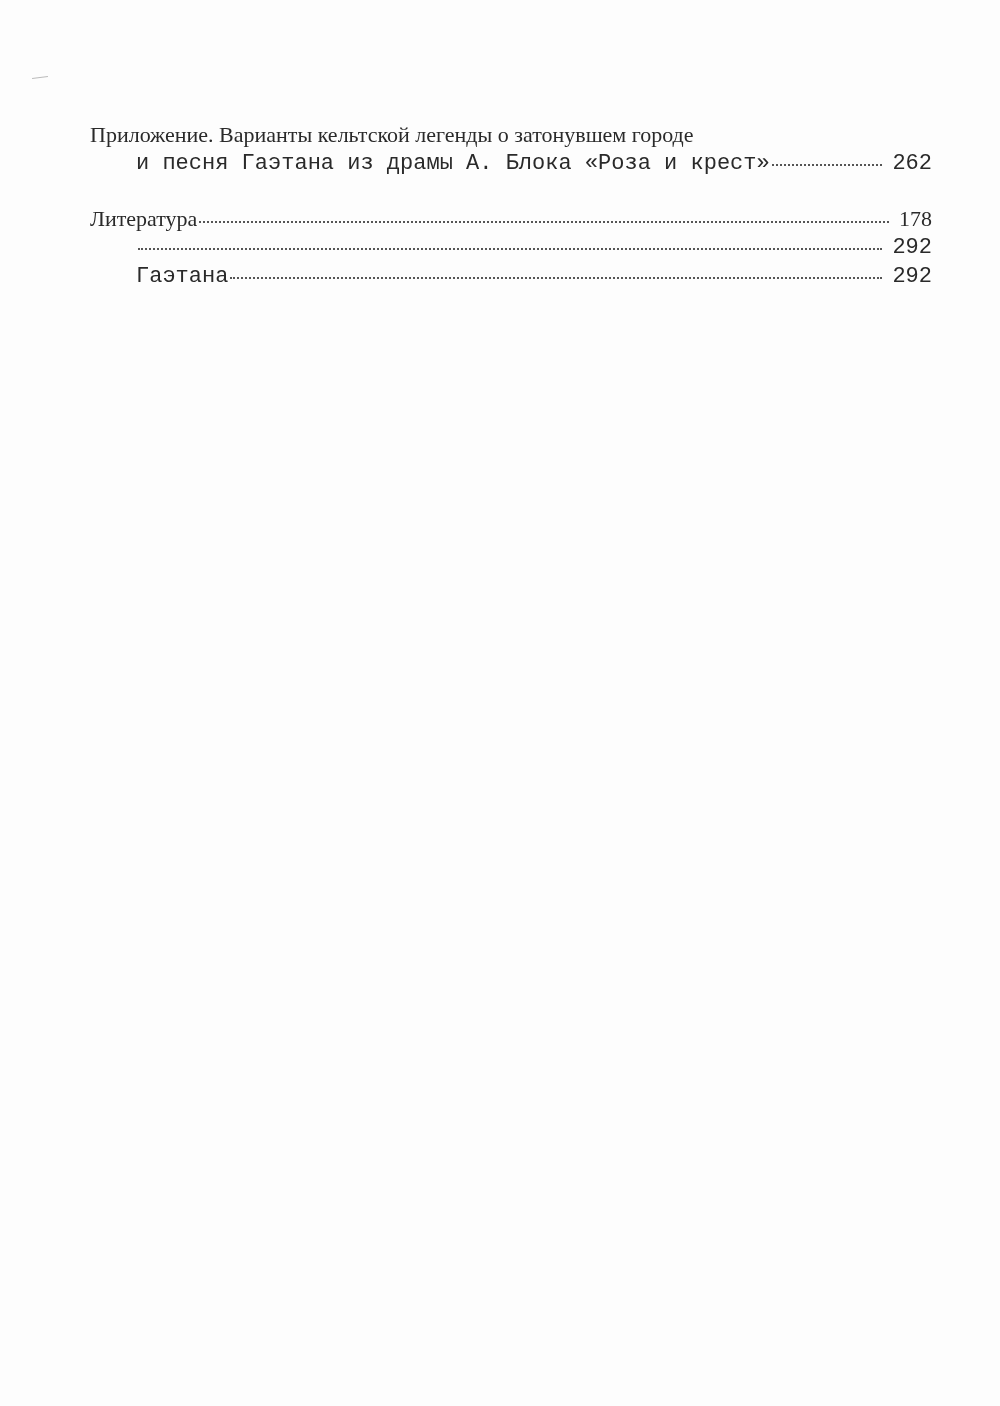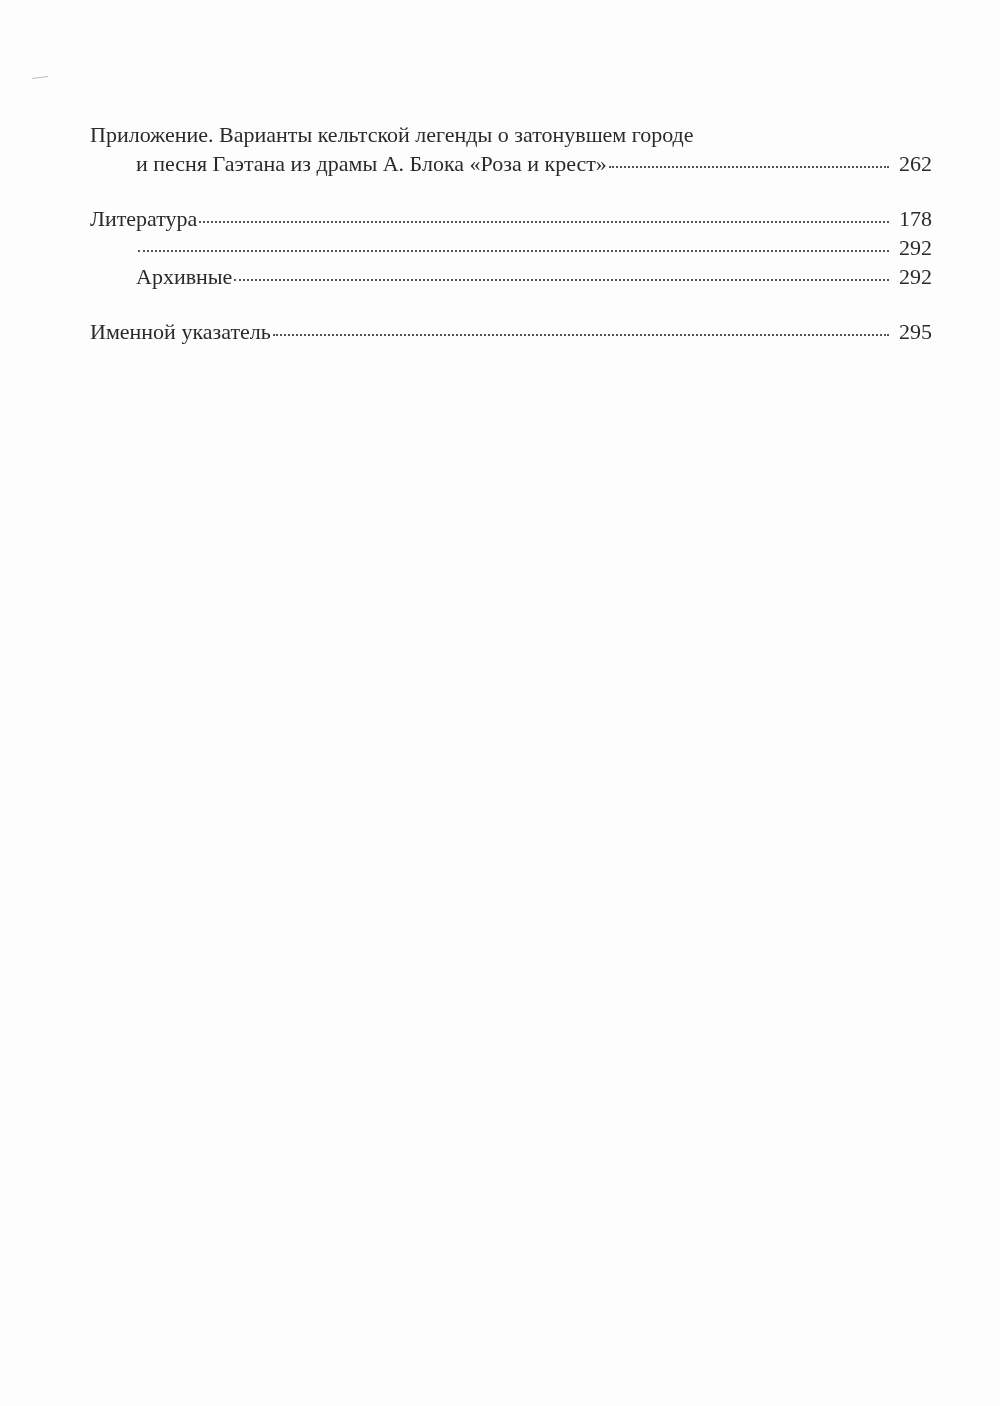--- a/index.html
+++ b/index.html
@@ -15,21 +15,21 @@
   .toc { position: absolute; left: 90px; top: 120px; width: 842px; }
   .entry { font-size: 22px; line-height: 29px; }
   .row { display: flex; align-items: baseline; white-space: nowrap; }
   .row .text { flex: 0 0 auto; }
   .row .dots {
     flex: 1 1 auto; overflow: hidden; margin: 0 2px;
     border-bottom: 2px dotted #555; height: 0; align-self: baseline;
     position: relative; top: -3px;
   }
   .row .page-num { flex: 0 0 auto; margin-left: 8px; }
-  .indent { padding-left: 46px; }
+  .indent { padding-left: 46px; font-family: Liberation Mono, monospace; }
   .gap-after { margin-bottom: 26px; }
   .mark { position: absolute; background: #bbb; height: 1px; }
 </style>
 </head>
 <body>
 
 <div class="page">
   <div class="mark" style="left:32px;top:77px;width:16px;transform:rotate(-8deg);"></div>
 
   <div class="toc">
@@ -48,25 +48,20 @@
       <span class="dots"></span>
       <span class="page-num">178</span>
     </div>
 
     <div class="entry row indent">
       <span class="dots"></span>
       <span class="page-num">292</span>
     </div>
 
     <div class="entry row indent gap-after">
-      <span class="text">Архивные</span>
+      <span class="text">Гаэтана</span>
       <span class="dots"></span>
       <span class="page-num">292</span>
     </div>
 
-    <div class="entry row">
-      <span class="text">Именной указатель</span>
-      <span class="dots"></span>
-      <span class="page-num">295</span>
-    </div>
 
   </div>
 </div>
 
 </body></html>

